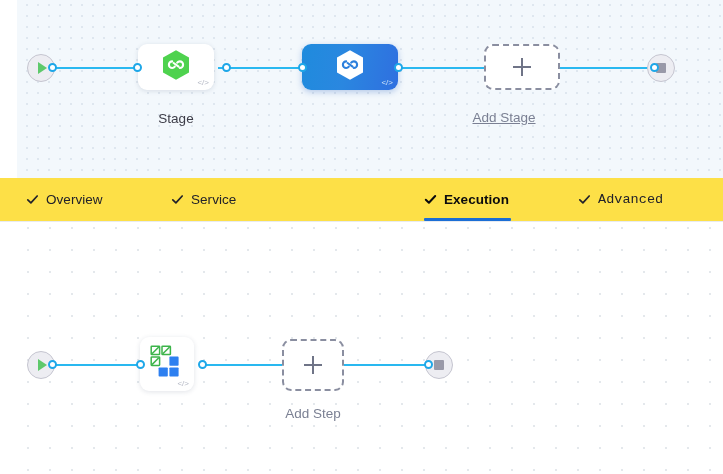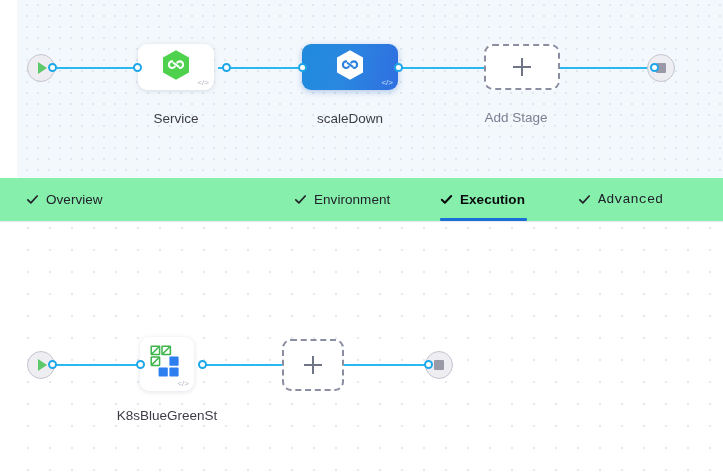--- a/index.html
+++ b/index.html
@@ -71,21 +71,21 @@
     z-index: 3;
   }
 
   
   .tabbar {
     position: absolute;
     left: 0;
     top: 178px;
     width: 723px;
     height: 43px;
-    background: #86efac;
+    background: #fde047;
     border-bottom: 1px solid #e8ebf0;
     z-index: 5;
   }
   .tab {
     position: absolute;
     top: 0;
     height: 43px;
     display: flex;
     align-items: center;
     gap: 7px;
@@ -256,72 +256,71 @@
             <path d="M11.2 12.4 a3.3 3.3 0 1 0 0 6.6 a3.3 3.3 0 0 0 2.6 -1.3"></path>
             <path d="M18.8 19.0 a3.3 3.3 0 1 0 0 -6.6 a3.3 3.3 0 0 0 -2.6 1.3"></path>
             <path d="M12.6 14.0 L17.6 17.6"></path>
           </g>
         </svg>
       </span>
       <span class="codeglyph">&lt;/&gt;</span>
     </div>
     <div class="port" style="left:133px; top:63px;"></div>
     <div class="port" style="left:222px; top:63px;"></div>
-    <div class="node-label" style="left:116px; top:110px; width:120px;">Service</div>
+    <div class="node-label" style="left:116px; top:110px; width:120px;">Stage</div>
 
     <div class="node node-blue" style="left:302px; top:44px; width:96px; height:46px;">
       <span class="hexicon">
         <svg width="30" height="32" viewBox="0 0 30 32">
           <path d="M15 1.2 L28 8.4 L28 23.6 L15 30.8 L2 23.6 L2 8.4 Z" fill="#ffffff"></path>
           <g fill="none" stroke="#2b7fdd" stroke-width="2.1" stroke-linecap="round">
             <path d="M11.2 12.4 a3.3 3.3 0 1 0 0 6.6 a3.3 3.3 0 0 0 2.6 -1.3"></path>
             <path d="M18.8 19.0 a3.3 3.3 0 1 0 0 -6.6 a3.3 3.3 0 0 0 -2.6 1.3"></path>
             <path d="M12.6 14.0 L17.6 17.6"></path>
           </g>
         </svg>
       </span>
       <span class="codeglyph">&lt;/&gt;</span>
     </div>
     <div class="port" style="left:298px; top:63px;"></div>
     <div class="port" style="left:394px; top:63px;"></div>
-    <div class="node-label" style="left:290px; top:110px; width:120px;">scaleDown</div>
 
     <div class="node node-dashed" style="left:484px; top:44px; width:76px; height:46px;">
       <span class="plus"></span>
     </div>
-    <div class="node-label muted" style="left:455px; top:109px; width:122px;">Add Stage</div>
+    <div class="node-label muted" style="left:443px; top:109px; width:122px;text-decoration:underline;">Add Stage</div>
 
     <div class="port" style="left:650px; top:63px;"></div>
     <div class="terminal" style="left:647px; top:54px;">
       <span class="stopsq"></span>
     </div>
   </div>
 
   <div class="tabbar">
 
     <div class="tab" style="left:26px;">
       <span class="tick">
         <svg width="13" height="13" viewBox="0 0 13 13">
             <path d="M1.8 6.8 L4.9 9.8 L11.2 3.0" fill="none" stroke="#22222a" stroke-width="1.7" stroke-linecap="round" stroke-linejoin="round"></path>
           </svg>
       </span>
       <span class="tab-label">Overview</span>
     </div>
 
-
-    <div class="tab" style="left:294px;">
+    <div class="tab" style="left:171px;">
       <span class="tick">
         <svg width="13" height="13" viewBox="0 0 13 13">
             <path d="M1.8 6.8 L4.9 9.8 L11.2 3.0" fill="none" stroke="#22222a" stroke-width="1.7" stroke-linecap="round" stroke-linejoin="round"></path>
           </svg>
       </span>
-      <span class="tab-label">Environment</span>
-    </div>
-
-    <div class="tab active" style="left:440px; padding-right:2px;justify-content:center;">
+      <span class="tab-label">Service</span>
+    </div>
+
+
+    <div class="tab active" style="left:424px; padding-right:2px;justify-content:center;">
       <span class="tick">
         <svg width="13" height="13" viewBox="0 0 13 13">
             <path d="M1.8 6.8 L4.9 9.8 L11.2 3.0" fill="none" stroke="#0b0b0d" stroke-width="2" stroke-linecap="round" stroke-linejoin="round"></path>
           </svg>
       </span>
       <span class="tab-label">Execution</span>
     </div>
 
     <div class="tab" style="left:578px;font-family:Liberation Mono, monospace;">
       <span class="tick">
@@ -359,25 +358,26 @@
             <rect x="19.4" y="11.6" width="9.2" height="9.2" rx="0.8"></rect>
             <rect x="8.6" y="22.4" width="9.2" height="9.2" rx="0.8"></rect>
             <rect x="19.4" y="22.4" width="9.2" height="9.2" rx="0.8"></rect>
           </g>
         </svg>
       </span>
       <span class="codeglyph">&lt;/&gt;</span>
     </div>
     <div class="port" style="left:136px; top:139px;"></div>
     <div class="port" style="left:198px; top:139px;"></div>
-    <div class="node-label wrap" style="left:103px; top:186px; width:128px;"><span>K8sBlueGreenSt</span><br></div>
+    <div class="node-label wrap" style="left:103px; top:186px; width:128px;"><br></div>
 
     <div class="node node-dashed" style="left:282px; top:118px; width:62px; height:52px;">
       <span class="plus"></span>
     </div>
+    <div class="node-label muted" style="left:253px; top:184px; width:120px;">Add Step</div>
 
     <div class="port" style="left:424px; top:139px;"></div>
     <div class="terminal" style="left:425px; top:130px;">
       <span class="stopsq"></span>
     </div>
   </div>
 
 </div>
 
 </body></html>

